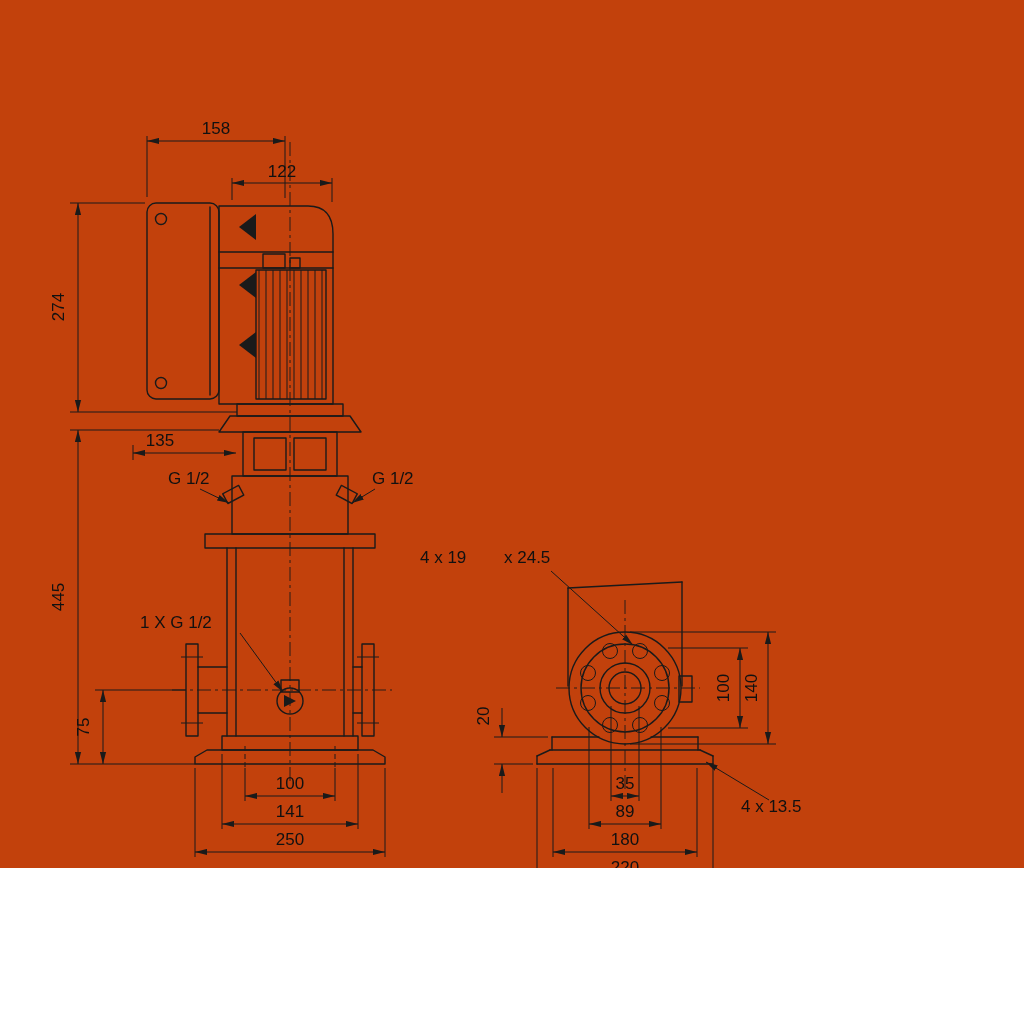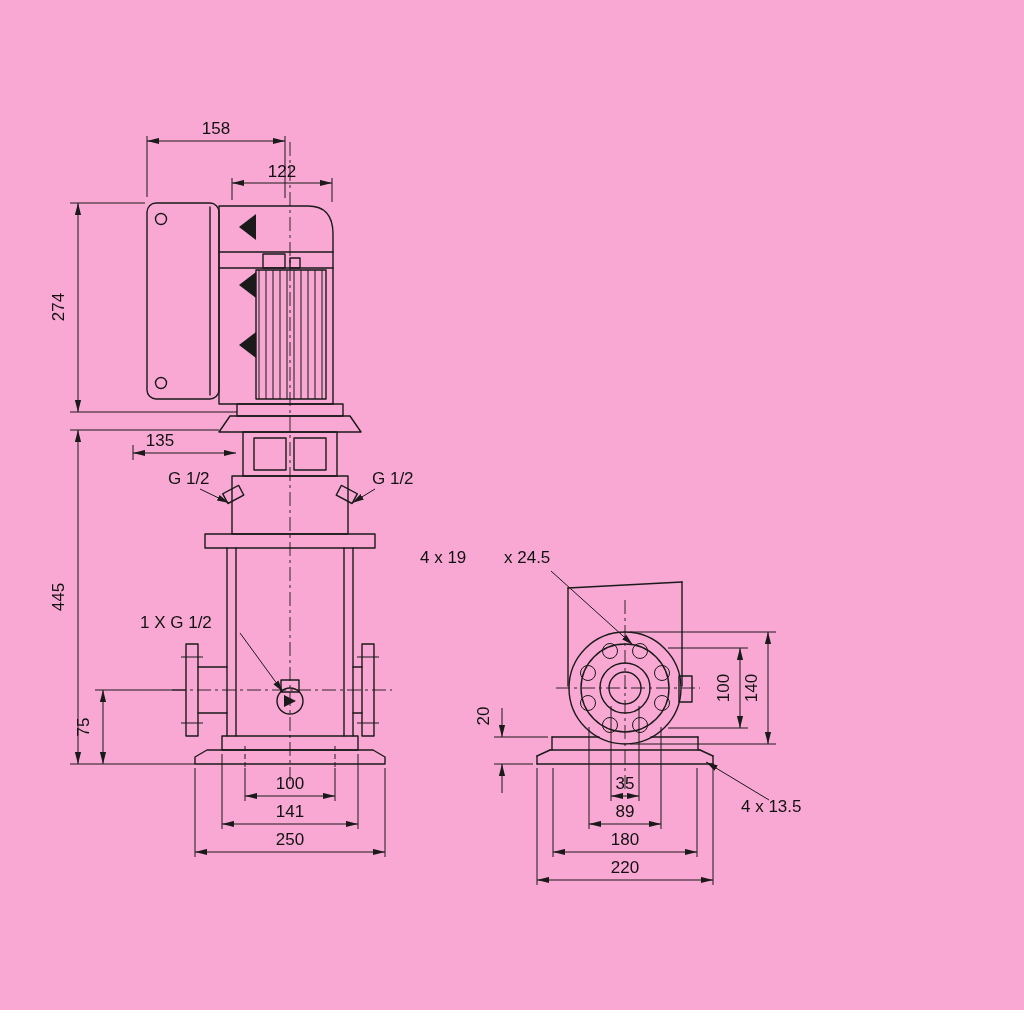--- a/index.html
+++ b/index.html
@@ -1,17 +1,17 @@
 <!DOCTYPE html>
 <html><head>
 <meta charset="utf-8">
 <style>
   html,body { margin:0; padding:0; background:#ffffff; }
   .canvas {
-    position:relative; width:1024px; height:1010px; background:#f9a8d4;
+    position:relative; width:1024px; height:868px; background:#c2410c;
     font-family:"Liberation Sans", sans-serif;
   }
   svg { position:absolute; left:0; top:0; }
   .part { stroke:#1a1a1a; stroke-width:1.4; fill:none; stroke-linejoin:round; stroke-linecap:round; }
   .thin { stroke:#1a1a1a; stroke-width:1; fill:none; }
   .ext, .dim { stroke:#1a1a1a; stroke-width:1; fill:none; }
   .cl { stroke:#1a1a1a; stroke-width:0.9; fill:none; stroke-dasharray:14 4 3 4; }
   .dash { stroke-dasharray:5 3; }
   .ink { fill:#1a1a1a; stroke:none; }
   .arr2 { marker-start:url(#arr); marker-end:url(#arr); }

